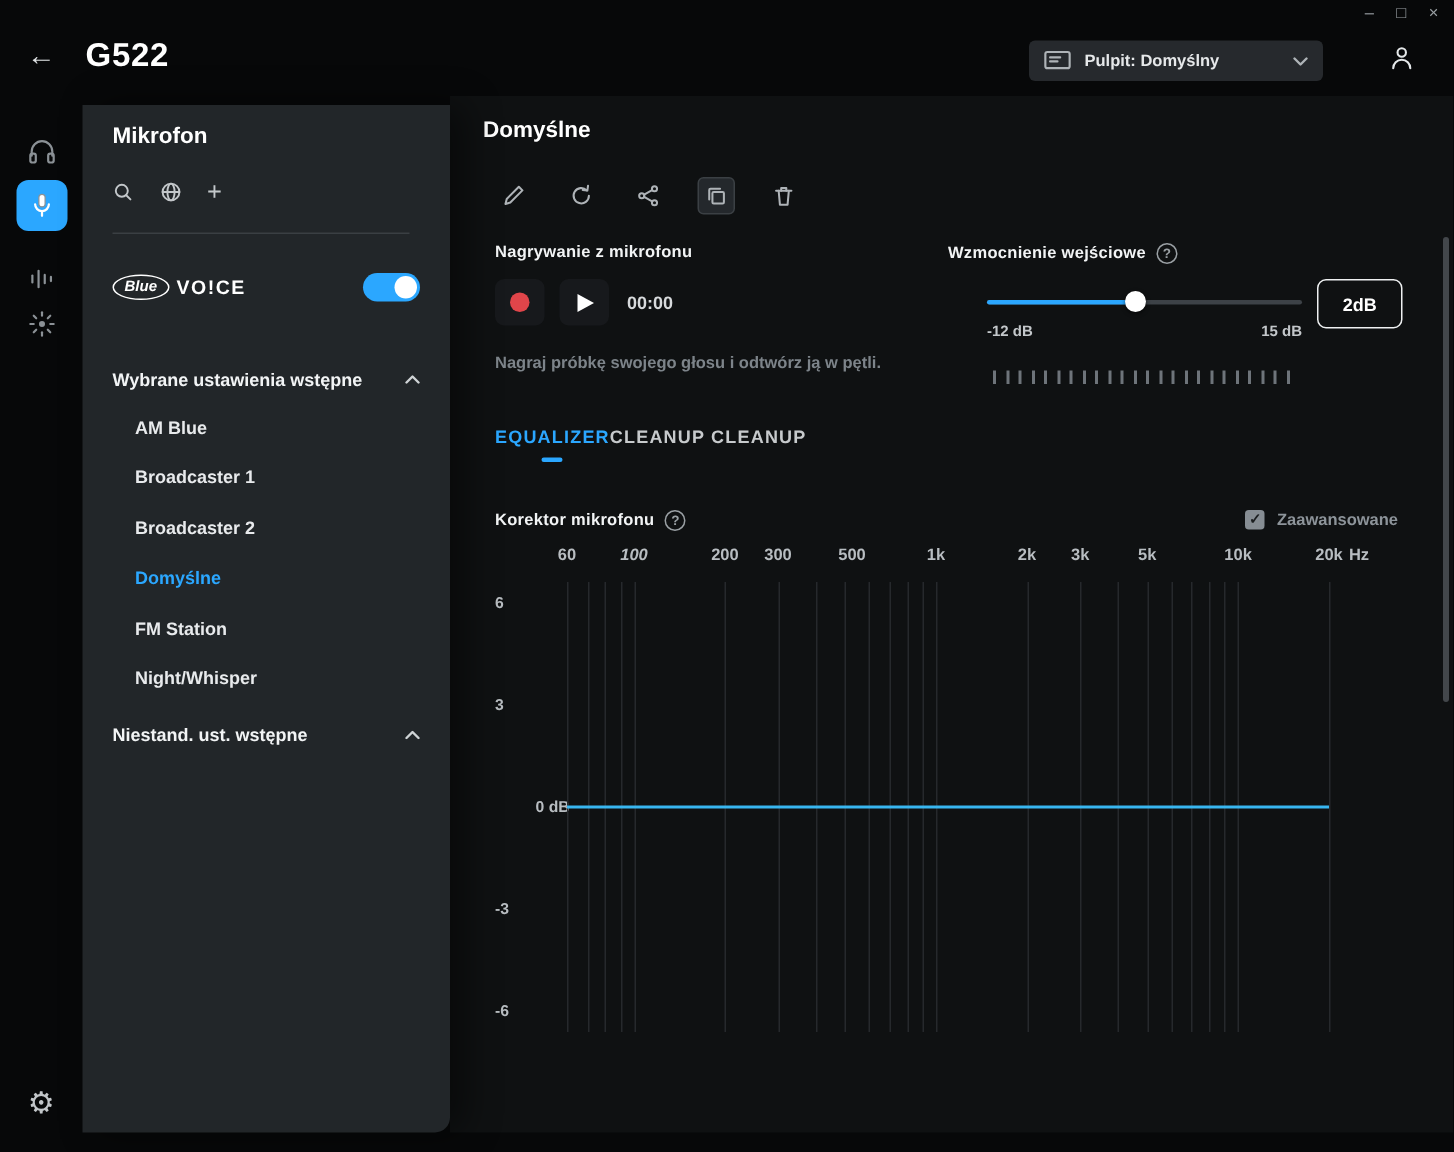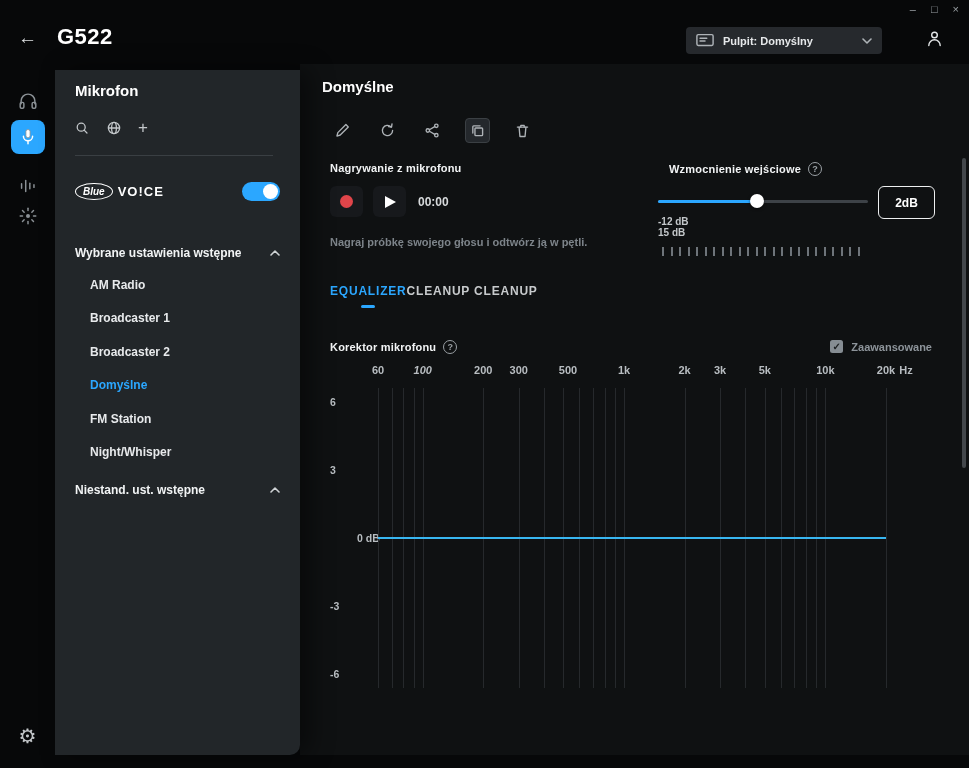--- a/index.html
+++ b/index.html
@@ -52,27 +52,27 @@
 
   .rec-heading, .gain-heading, .eq-heading { font-size:11px; font-weight:700; color:#f2f4f5; letter-spacing:.2px; }
   .rec-heading { position:absolute; left:30px; top:98px; }
   .rec-row { position:absolute; left:30px; top:122px; display:flex; align-items:center; gap:10px; }
   .rec-btn { width:33px; height:31px; background:#17191c; border-radius:6px; display:flex; align-items:center; justify-content:center; }
   .rec-dot { width:13px; height:13px; border-radius:50%; background:var(--record-red,#e0454a); }
   .play-tri { width:0; height:0; border-left:11px solid #fff; border-top:6.5px solid transparent; border-bottom:6.5px solid transparent; margin-left:2px; }
   .rec-timer { font-size:12px; font-weight:600; color:#d7dadc; margin-left:2px; }
   .rec-caption { position:absolute; left:30px; top:172px; font-size:11px; color:#7d848a; font-weight:600; }
 
-  .gain-heading-row { position:absolute; left:369px; top:98px; display:flex; align-items:center; gap:7px; }
+  .gain-heading-row { position:absolute; left:332px; top:98px; display:flex; align-items:center; gap:7px; }
   .help-icon { width:14px; height:14px; border:1px solid #9aa0a4; border-radius:50%; color:#9aa0a4; font-size:9px; font-weight:700; display:inline-flex; align-items:center; justify-content:center; }
   .slider { position:absolute; left:358px; top:130px; width:210px; height:14px; }
   .slider .track { position:absolute; left:0; right:0; top:6px; height:2.5px; background:#3d4247; border-radius:2px; }
   .slider .fill { position:absolute; left:0; top:6px; height:2.5px; background:var(--accent,#2ba7ff); border-radius:2px; }
   .slider .handle { position:absolute; top:0; width:14px; height:14px; border-radius:50%; background:#fff; transform:translateX(-50%); box-shadow:0 1px 3px rgba(0,0,0,.6); }
-  .slider-minmax { position:absolute; left:358px; top:152px; width:210px; display:flex; justify-content:space-between; font-size:10px; font-weight:700; color:#c3c7ca;flex-direction:column; }
+  .slider-minmax { position:absolute; left:358px; top:152px; width:210px; display:flex; justify-content:space-between; font-size:10px; font-weight:700; color:#c3c7ca; }
   .gain-value-box { position:absolute; left:578px; top:122px; width:57px; height:33px; border:1.5px solid #eef0f1; border-radius:6px; display:flex; align-items:center; justify-content:center; font-size:12px; font-weight:700; color:#fff; }
   .level-meter { position:absolute; left:362px; top:182px; width:198px; height:10px; display:flex; justify-content:space-between; align-items:center; }
   .level-meter span { width:2px; height:9px; background:#6e747a; }
 
   .tabs { position:absolute; left:30px; top:220px; display:flex; }
   .tab { font-size:12px; font-weight:700; letter-spacing:.8px; color:#c7cacc; text-align:center; }
   .tab.active { color:var(--accent,#2ba7ff); }
   .tab .tab-underline { width:14px; height:3px; border-radius:2px; background:var(--accent,#2ba7ff); margin:7px auto 0; }
 
   .eq-heading-row { position:absolute; left:30px; top:276px; display:flex; align-items:center; gap:7px; }
@@ -196,21 +196,21 @@
     </div>
 
     <div class="sb-section-header" style="top:176px;">
       <span>Wybrane ustawienia wstępne</span>
       <svg class="ic" width="10" height="6" viewBox="0 0 10 6">
           <polyline points="1,5 5,1 9,5"></polyline>
         </svg>
     </div>
 
     <div class="preset-list">
-      <div class="preset-item">AM Radio</div>
+      <div class="preset-item">AM Blue</div>
       <div class="preset-item">Broadcaster 1</div>
       <div class="preset-item">Broadcaster 2</div>
       <div class="preset-item active">Domyślne</div>
       <div class="preset-item">FM Station</div>
       <div class="preset-item">Night/Whisper</div>
     </div>
 
     <div class="sb-section-header" style="top:413px;">
       <span>Niestand. ust. wstępne</span>
       <svg class="ic" width="10" height="6" viewBox="0 0 10 6">

